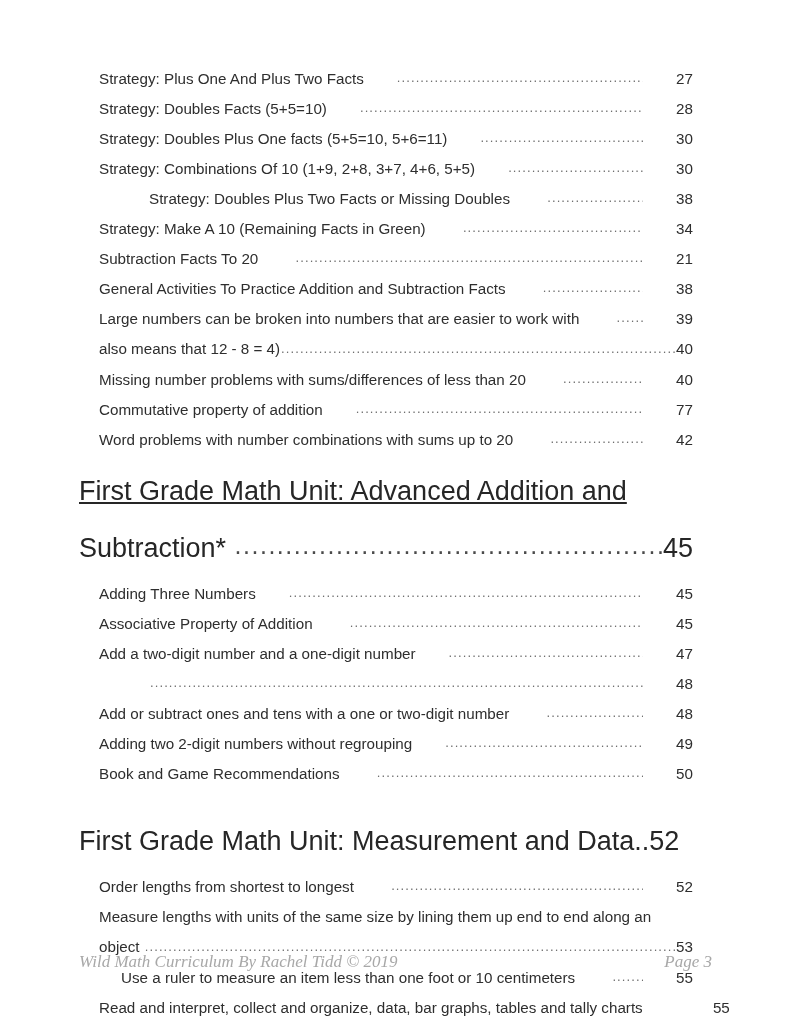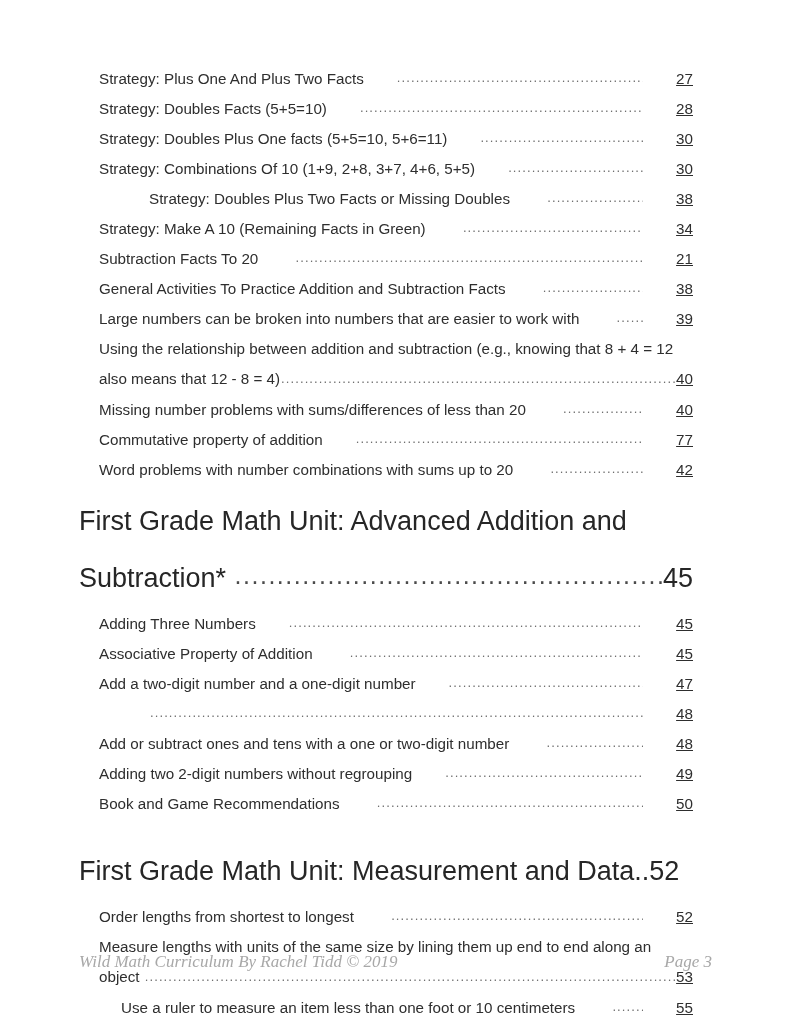--- a/index.html
+++ b/index.html
@@ -51,21 +51,20 @@
     color: #6f6f6f;
     font-size: 13px;
     letter-spacing: 1.1px;
     margin: 0 1px;
     transform: translateY(-1px);
   }
   .entry .pg {
     flex: 0 0 auto;
     text-align: right;
     white-space: pre;
-    text-decoration: underline;
   }
 
   
   .lvl1 { padding-left: 20px; }
   .lvl2 { padding-left: 70px; }
   .lvl2b { padding-left: 42px; }
 
   
   .entry.wrap .line1 {
     display: block;
@@ -81,20 +80,21 @@
     font-size: 27px;
     line-height: 41px;
     color: #262626;
     font-weight: 400;
     box-sizing: border-box;
     margin: 0;
   }
   .unit .utext {
     display: block;
     white-space: normal;
+    text-decoration: underline;
   }
   .unit .urow {
     display: flex;
     align-items: baseline;
     width: 100%;
     margin-top: 16px;
   }
   .unit .utxt { flex: 0 0 auto; white-space: pre; }
   .unit .uleader {
     flex: 1 1 auto;
@@ -203,21 +203,20 @@
 
       <div class="entry lvl1">
         <div class="row">
           <span class="txt">Large numbers can be broken into numbers that are easier to work with </span>
           <span class="leader">......................................................................................................................................................................</span>
           <span class="pg">39</span>
         </div>
       </div>
 
       <div class="entry lvl1 wrap">
-        <span class="line1">Using the relationship between addition and subtraction (e.g., knowing that 8 + 4 = 12</span>
         <div class="row2">
           <span class="txt">also means that 12 - 8 = 4)</span>
           <span class="leader">......................................................................................................................................................................</span>
           <span class="pg">40</span>
         </div>
       </div>
 
       <div class="entry lvl1">
         <div class="row">
           <span class="txt">Missing number problems with sums/differences of less than 20 </span>

